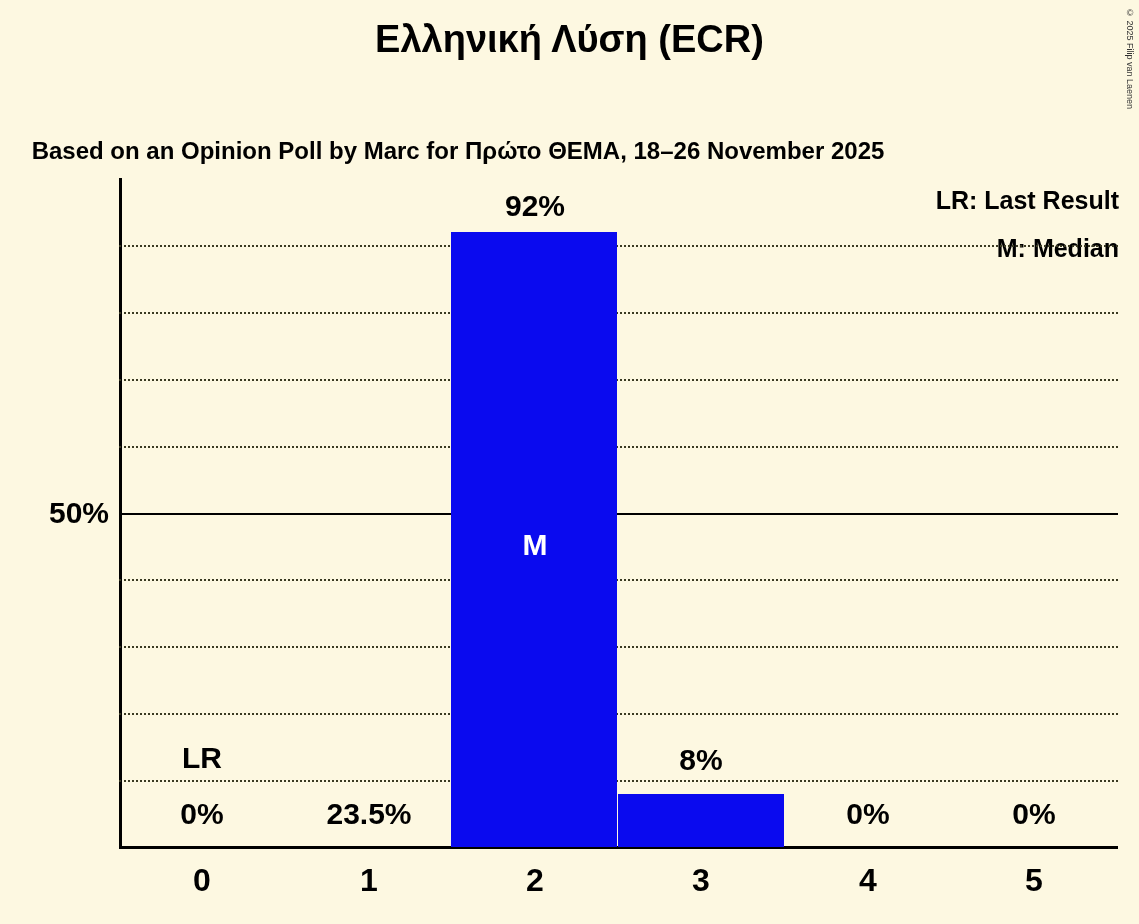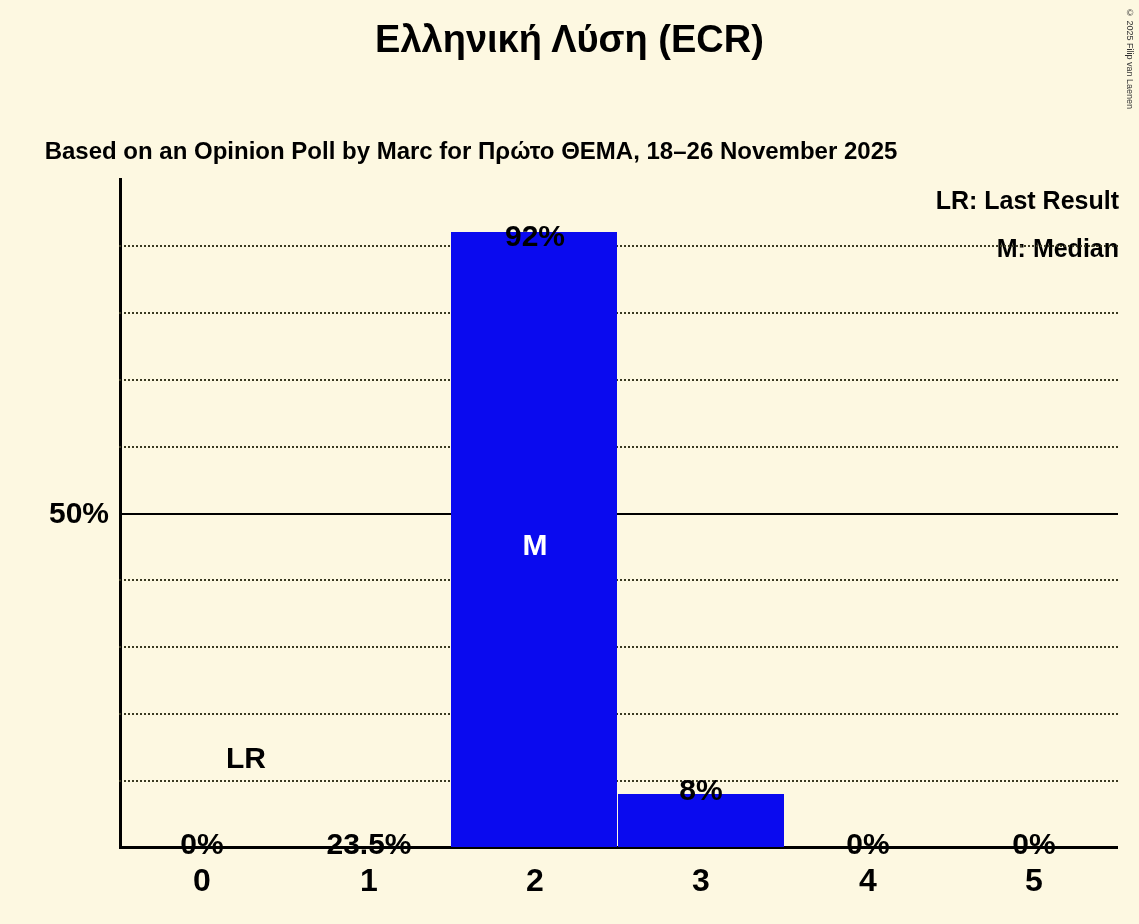--- a/index.html
+++ b/index.html
@@ -41,21 +41,20 @@
     font-weight: bold;
   }
   .subtitle2 {
     position: absolute;
     left: 0;
     top: 137px;
     width: 916px;
     text-align: center;
     font-size: 24px;
     font-weight: bold;
-    padding-left: 13px;
   }
   .copyright {
     position: absolute;
     right: 4px;
     top: 8px;
     font-size: 9px;
     color: #333;
     writing-mode: vertical-rl;
     text-orientation: mixed;
     letter-spacing: 0px;
@@ -107,21 +106,20 @@
   .bar {
     position: absolute;
     background: #0A0AEF;
     bottom: 0;
   }
   .bar-value {
     position: absolute;
     text-align: center;
     font-size: 30px;
     font-weight: bold;
-    margin-top: 30px;
   }
   .marker-m {
     position: absolute;
     text-align: center;
     font-size: 30px;
     font-weight: bold;
     color: #FFFFFF;
   }
   .marker-lr {
     position: absolute;
@@ -182,21 +180,21 @@
   <div class="ylabel" style="top:513px;">50%</div>
 
   <div class="bar-value" style="left:119px; top:797px; width:166px;">0%</div>
   <div class="bar-value" style="left:286px; top:797px; width:166px;">23.5%</div>
   <div class="bar-value" style="left:452px; top:189px; width:166px;">92%</div>
   <div class="bar-value" style="left:618px; top:743px; width:166px;">8%</div>
   <div class="bar-value" style="left:785px; top:797px; width:166px;">0%</div>
   <div class="bar-value" style="left:951px; top:797px; width:166px;">0%</div>
 
   <div class="marker-m" style="left:452px; top:528px; width:166px;">M</div>
-  <div class="marker-lr" style="left:119px; top:741px; width:166px;padding-left:44px;">LR</div>
+  <div class="marker-lr" style="left:119px; top:741px; width:166px;">LR</div>
 
   <div class="xtick" style="left:119px; width:166px;">0</div>
   <div class="xtick" style="left:286px; width:166px;">1</div>
   <div class="xtick" style="left:452px; width:166px;">2</div>
   <div class="xtick" style="left:618px; width:166px;">3</div>
   <div class="xtick" style="left:785px; width:166px;">4</div>
   <div class="xtick" style="left:951px; width:166px;">5</div>
 
 </div>
 

